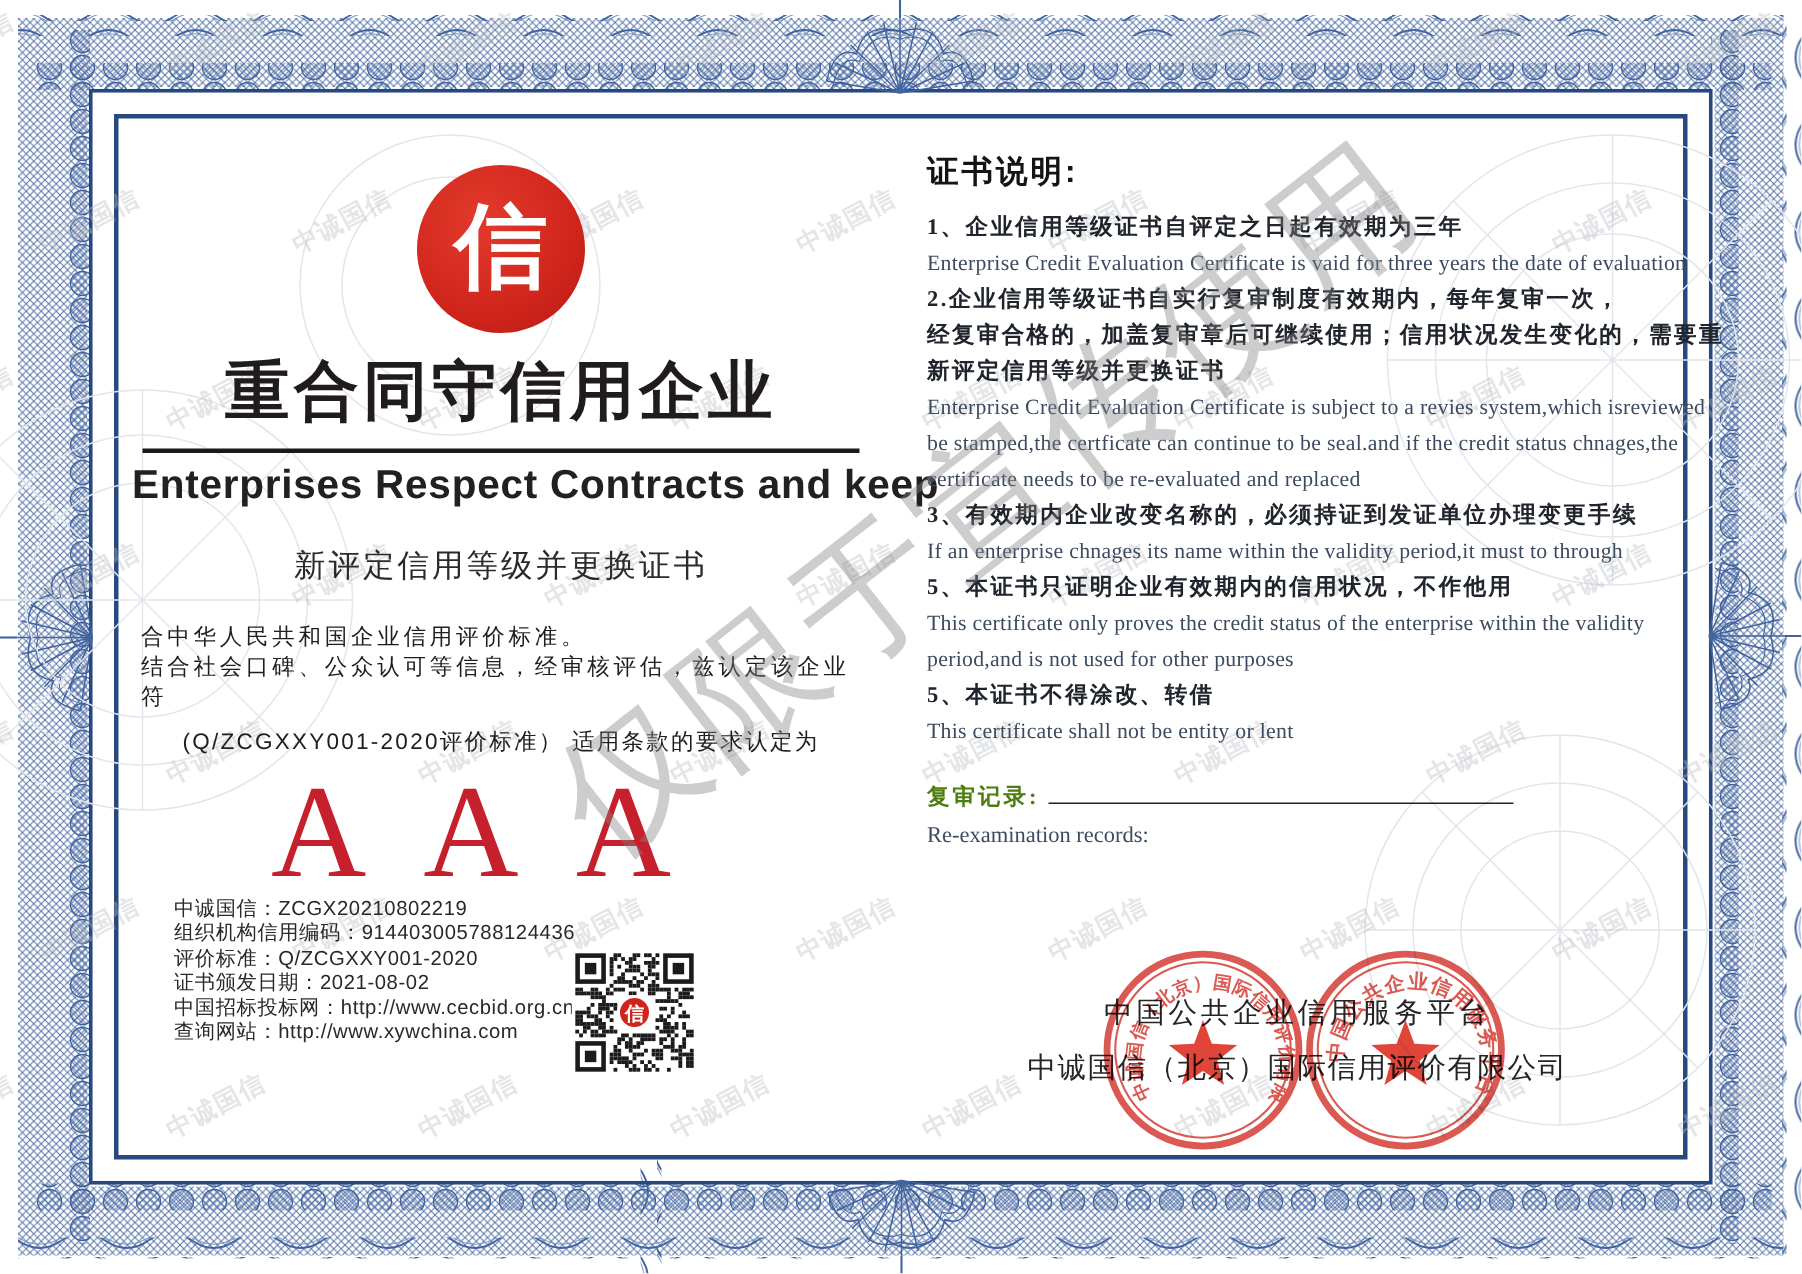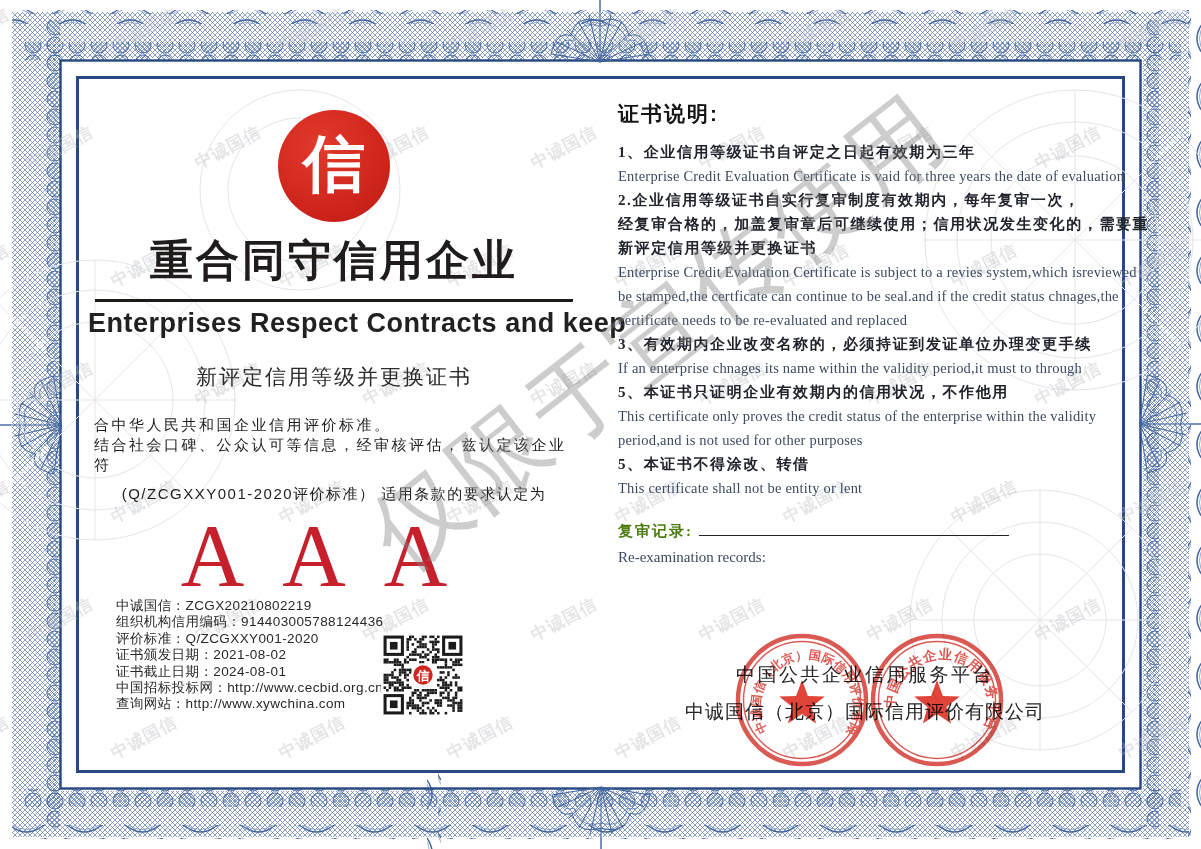--- a/index.html
+++ b/index.html
@@ -207,21 +207,20 @@
     </div>
     <div class="standard">(Q/ZCGXXY001-2020评价标准） 适用条款的要求认定为</div>
     <div class="rating">AAA</div>
   </div>
 
   <div class="details" style="position:absolute;left:116px;top:598px;z-index:3;">
     <div class="details" style="position:static;">中诚国信：ZCGX20210802219</div>
     <div style="white-space:nowrap;">组织机构信用编码：914403005788124436</div>
     <div style="white-space:nowrap;">评价标准：Q/ZCGXXY001-2020</div>
     <div style="white-space:nowrap;">证书颁发日期：2021-08-02</div>
-    <div style="white-space:nowrap;">证书截止日期：2024-08-01</div>
     <div style="white-space:nowrap;">中国招标投标网：http://www.cecbid.org.cn</div>
     <div style="white-space:nowrap;">查询网站：http://www.xywchina.com</div>
   </div>
 
   <svg style="position:absolute;left:381px;top:633px;z-index:3;" width="84" height="84" viewBox="0 0 33 33">
     <rect x="0" y="0" width="33" height="33" fill="#ffffff"></rect>
     <g fill="#1b1b1b">
       <g class="qr-mods">
           <rect x="11" y="1" width="1" height="1"></rect>
           <rect x="12" y="1" width="1" height="1"></rect>

